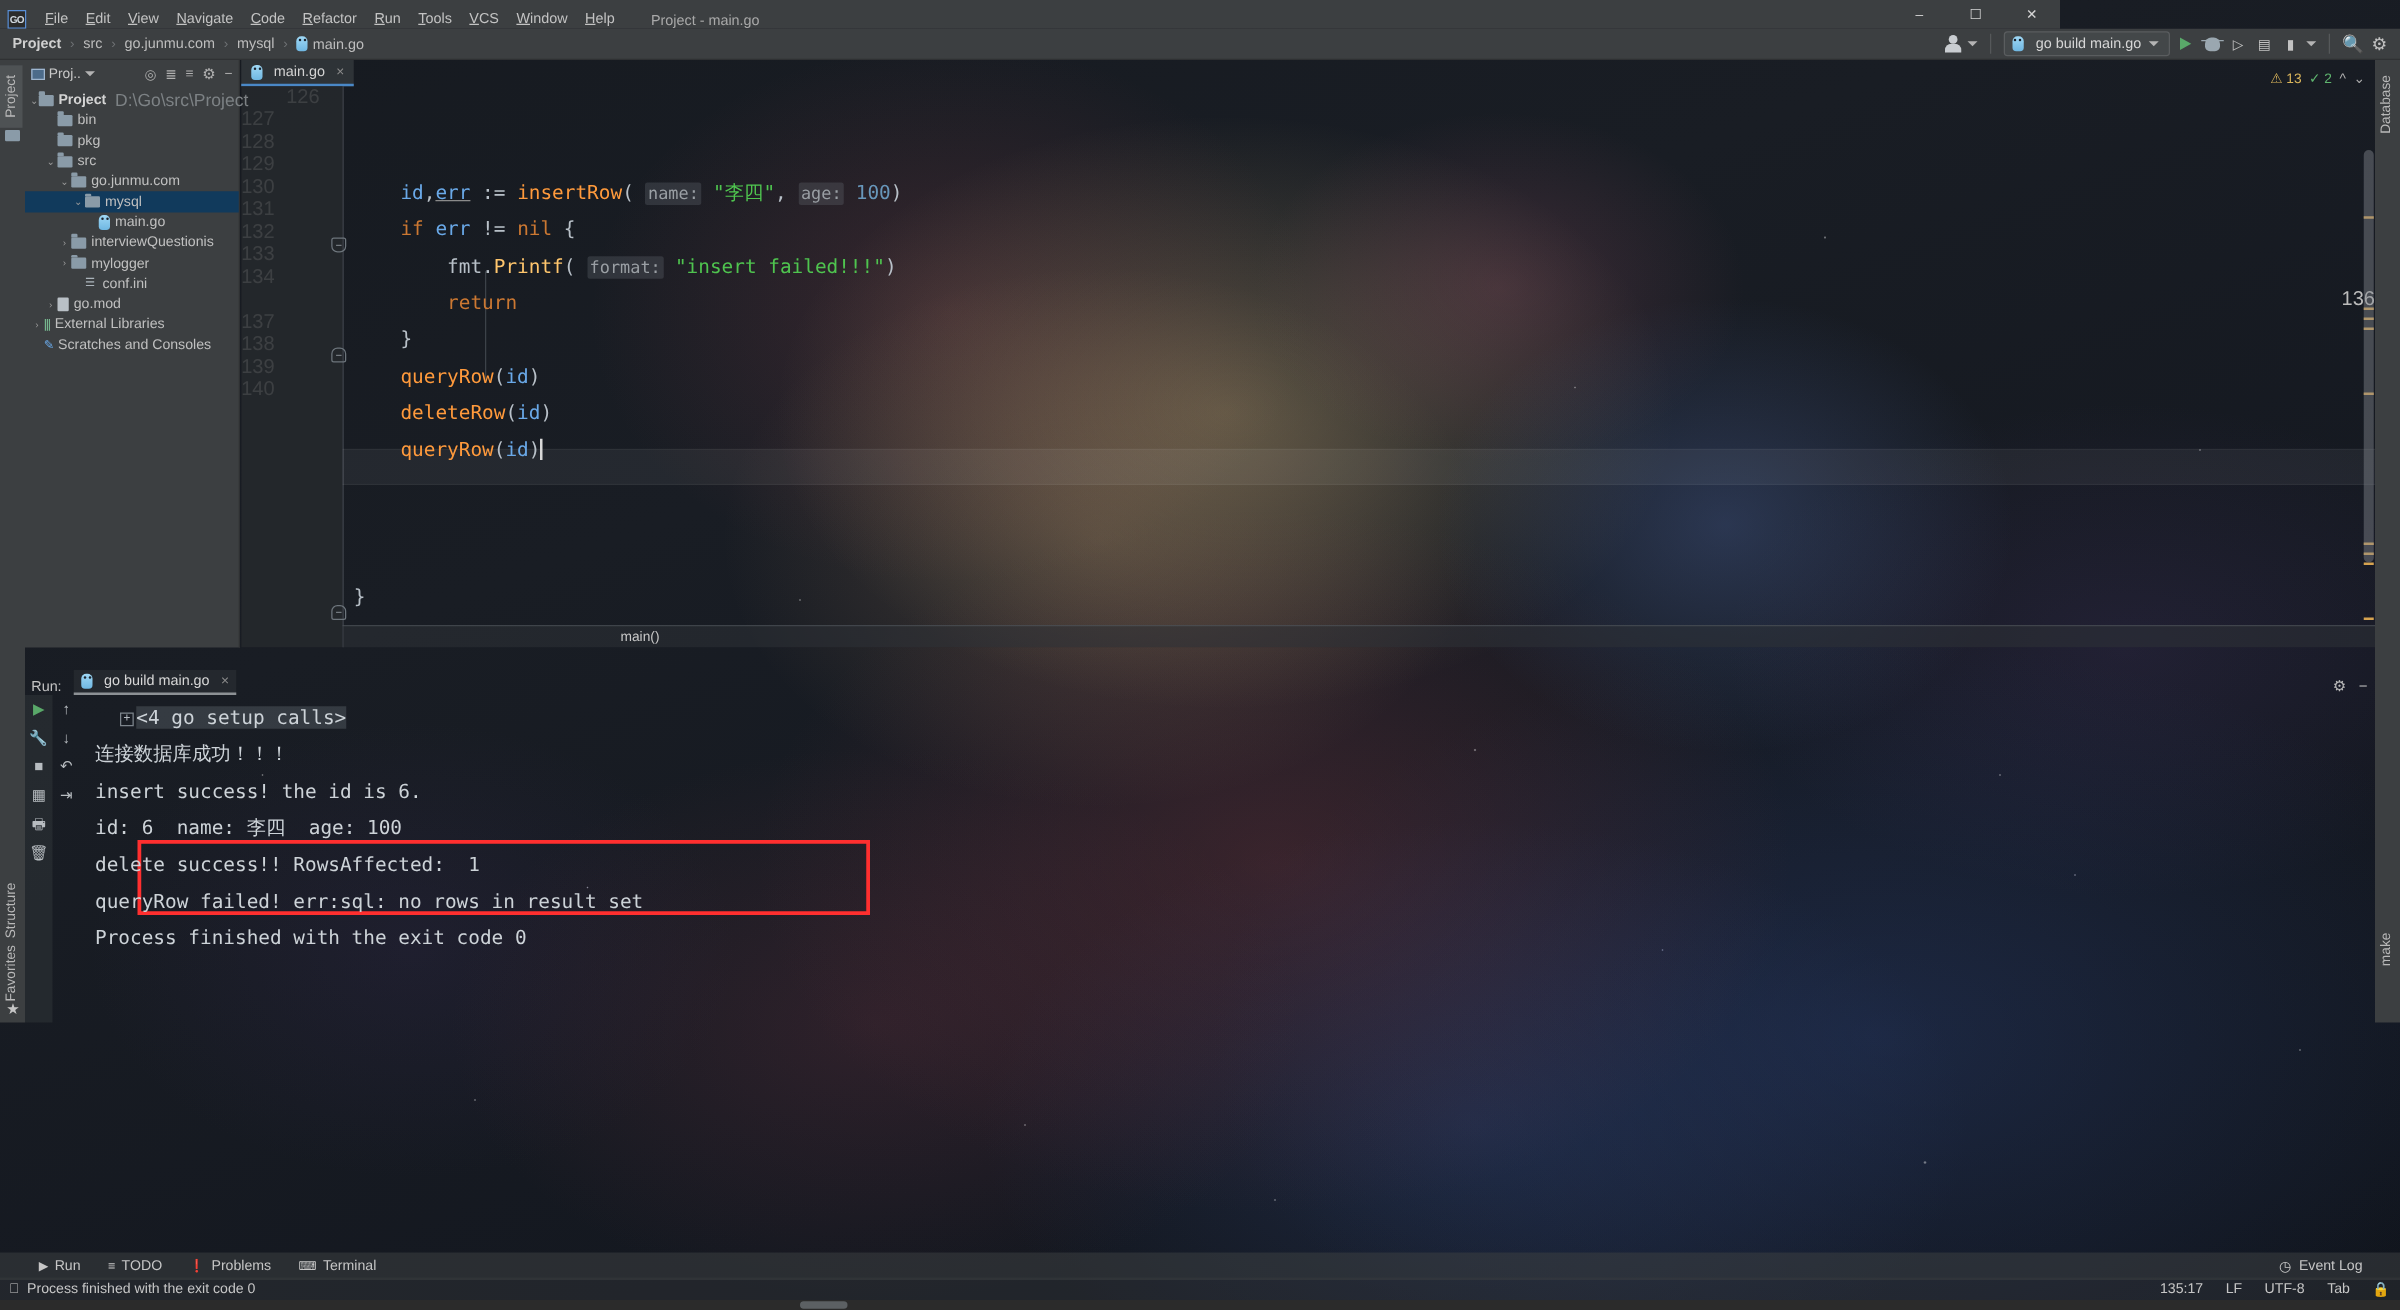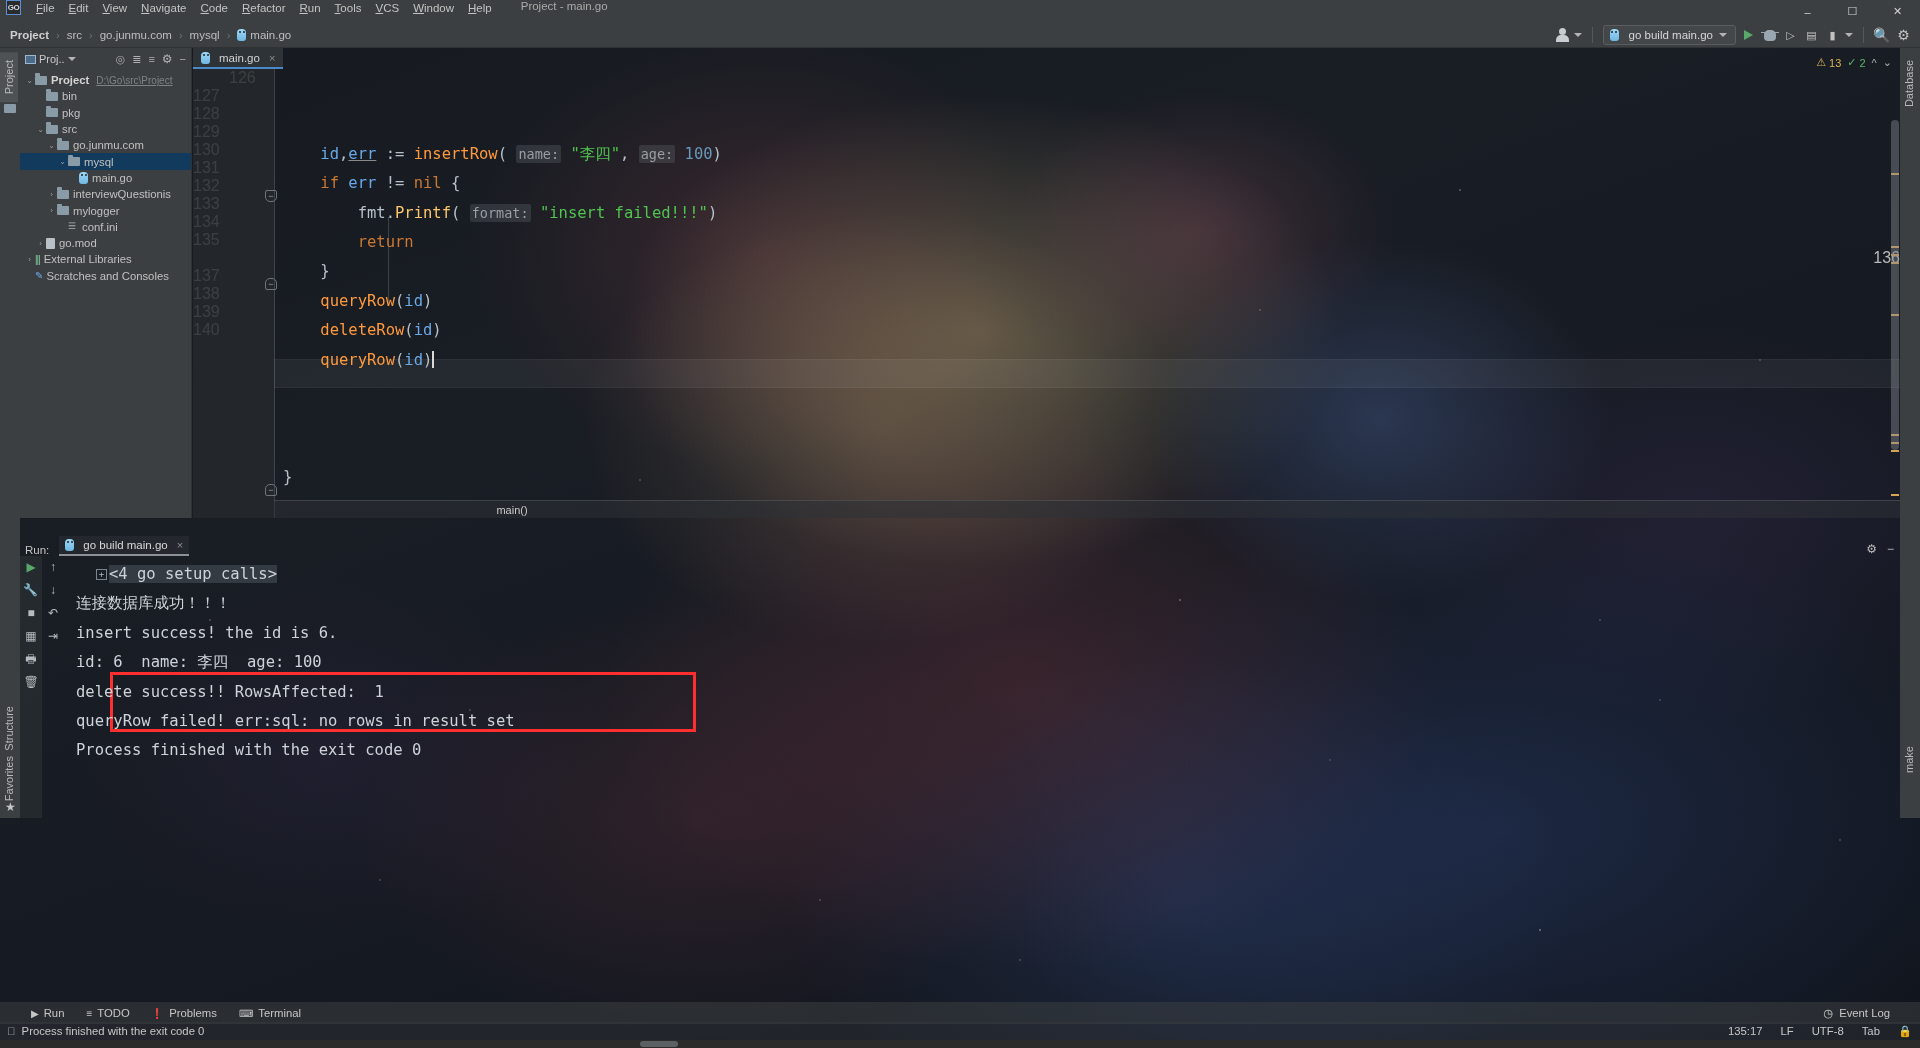--- a/index.html
+++ b/index.html
@@ -35,22 +35,22 @@
       radial-gradient(1.2px 1.2px at 1460px 190px,#fff,transparent),
       radial-gradient(1px 1px at 1840px 840px,#fff,transparent),
       radial-gradient(1px 1px at 1020px 960px,#fff,transparent),
       radial-gradient(1px 1px at 820px 900px,#fff,transparent),
       radial-gradient(1px 1px at 1260px 310px,#fff,transparent),
       radial-gradient(1px 1px at 1600px 620px,#fff,transparent),
       radial-gradient(1px 1px at 380px 880px,#fff,transparent);
   }
 
   
-  .menubar{ position:absolute; top:0; left:0; width:1920px; height:23px;
-    background:#3c3f41; display:flex; align-items:flex-start; z-index:5; }
+  .menubar{ position:absolute; top:0; left:0; width:1648px; height:23px;
+    background:#3c3f41; display:flex; align-items:flex-end; z-index:5; }
   .golandlogo{ width:15px;height:15px;margin:0 8px 0 6px;border:1px solid #5a8fd6;
     background:#2b2b2b;color:#cfd6dd;font-size:8px;font-weight:bold;line-height:13px;text-align:center;
     letter-spacing:-.5px;}
   .menubar .mi{ padding:2px 7px; font-size:11.5px; color:#c3c3c3; cursor:default; }
   .menubar .mi u{ text-decoration:underline; }
   .wintitle{ margin-left:22px; font-size:11.5px; color:#a9a9a9; }
   .winbtns{ margin-left:auto; display:flex; }
   .winbtns div{ width:45px;height:23px;display:flex;align-items:center;justify-content:center;
     font-size:11px;color:#d4d4d4; }
 
@@ -94,21 +94,21 @@
   .projhdr .ttl{ font-size:11px; color:#c9c9c9; display:flex; align-items:center; gap:3px;}
   .sqicon{ width:11px;height:9px;border:1.4px solid #9fb6cf;background:#4c6b8a;}
   .hicons{ margin-left:auto; display:flex; align-items:center; gap:7px; padding-right:5px; color:#b0b0b0; font-size:11px;}
   .tree{ padding-top:2px; font-size:11.3px; }
   .row{ height:16.3px; display:flex; align-items:center; padding-left:4px; white-space:nowrap; color:#c0c0c0; }
   .row.sel{ background:#113a5c; }
   .arrow{ width:11px; color:#9a9a9a; font-size:8px; display:inline-block; text-align:center; }
   .folder{ display:inline-block;width:12px;height:9px;background:#8a9ba8;border-radius:1px;margin-right:4px;
     position:relative; flex:0 0 auto;}
   .folder:before{content:"";position:absolute;left:0;top:-2.5px;width:5px;height:2.5px;background:#8a9ba8;border-radius:1px 1px 0 0;}
-  .path{ color:#7d8285; margin-left:7px; font-size:10px;text-decoration:underline; }
+  .path{ color:#7d8285; margin-left:7px; font-size:14px; }
   .inifile{ display:inline-block;width:10px;height:11px;margin-right:4px;color:#aab3ba;font-size:9px;line-height:11px;}
   .modfile{ display:inline-block;width:9px;height:11px;background:#b9c0c6;margin-right:4px;border-radius:1px;flex:0 0 auto;}
   .libico{ display:inline-block;margin-right:4px;font-size:10px;color:#7ec699; letter-spacing:-1px;}
 
   
   .editorwrap{ position:absolute; left:193px; top:48px; right:20px; height:470px; z-index:3; }
   .tabbar{ height:21px; display:flex; align-items:flex-end; }
   .tab{ height:21px; display:flex; align-items:center; gap:5px; padding:0 8px;
     background:rgba(49,53,57,.92); font-size:11.5px; color:#d2d2d2; border-bottom:2px solid #4a88c7;}
   .tabx{ color:#8d8d8d; font-size:11px; margin-left:4px;}
@@ -384,21 +384,20 @@
     <div id="gutterNums">
         <div class="ln" style="top: 12px; margin-left: 36px;">126</div>
         <div class="ln" style="top: 41.4px;">127</div>
         <div class="ln" style="top: 70.8px;">128</div>
         <div class="ln" style="top: 100.2px;">129</div>
         <div class="ln" style="top: 129.6px;">130</div>
         <div class="ln" style="top: 159px;">131</div>
         <div class="ln" style="top: 188.4px;">132</div>
         <div class="ln" style="top: 217.8px;">133</div>
         <div class="ln" style="top: 247.2px;">134</div>
-        <div class="ln" style="top: 276.6px;">135</div>
         <div class="ln" style="top: 306px; text-align: right;">136</div>
         <div class="ln" style="top: 335.4px;">137</div>
         <div class="ln" style="top: 364.8px;">138</div>
         <div class="ln" style="top: 394.2px;">139</div>
         <div class="ln" style="top: 423.6px;">140</div>
       </div>
     <div class="foldmark top" style="top:121px">−</div>
     <div class="foldmark bot" style="top:209px">−</div>
     <div class="foldmark bot" style="top:415px">−</div>
     <div class="indentline" style="top:148px;height:88px"></div>

